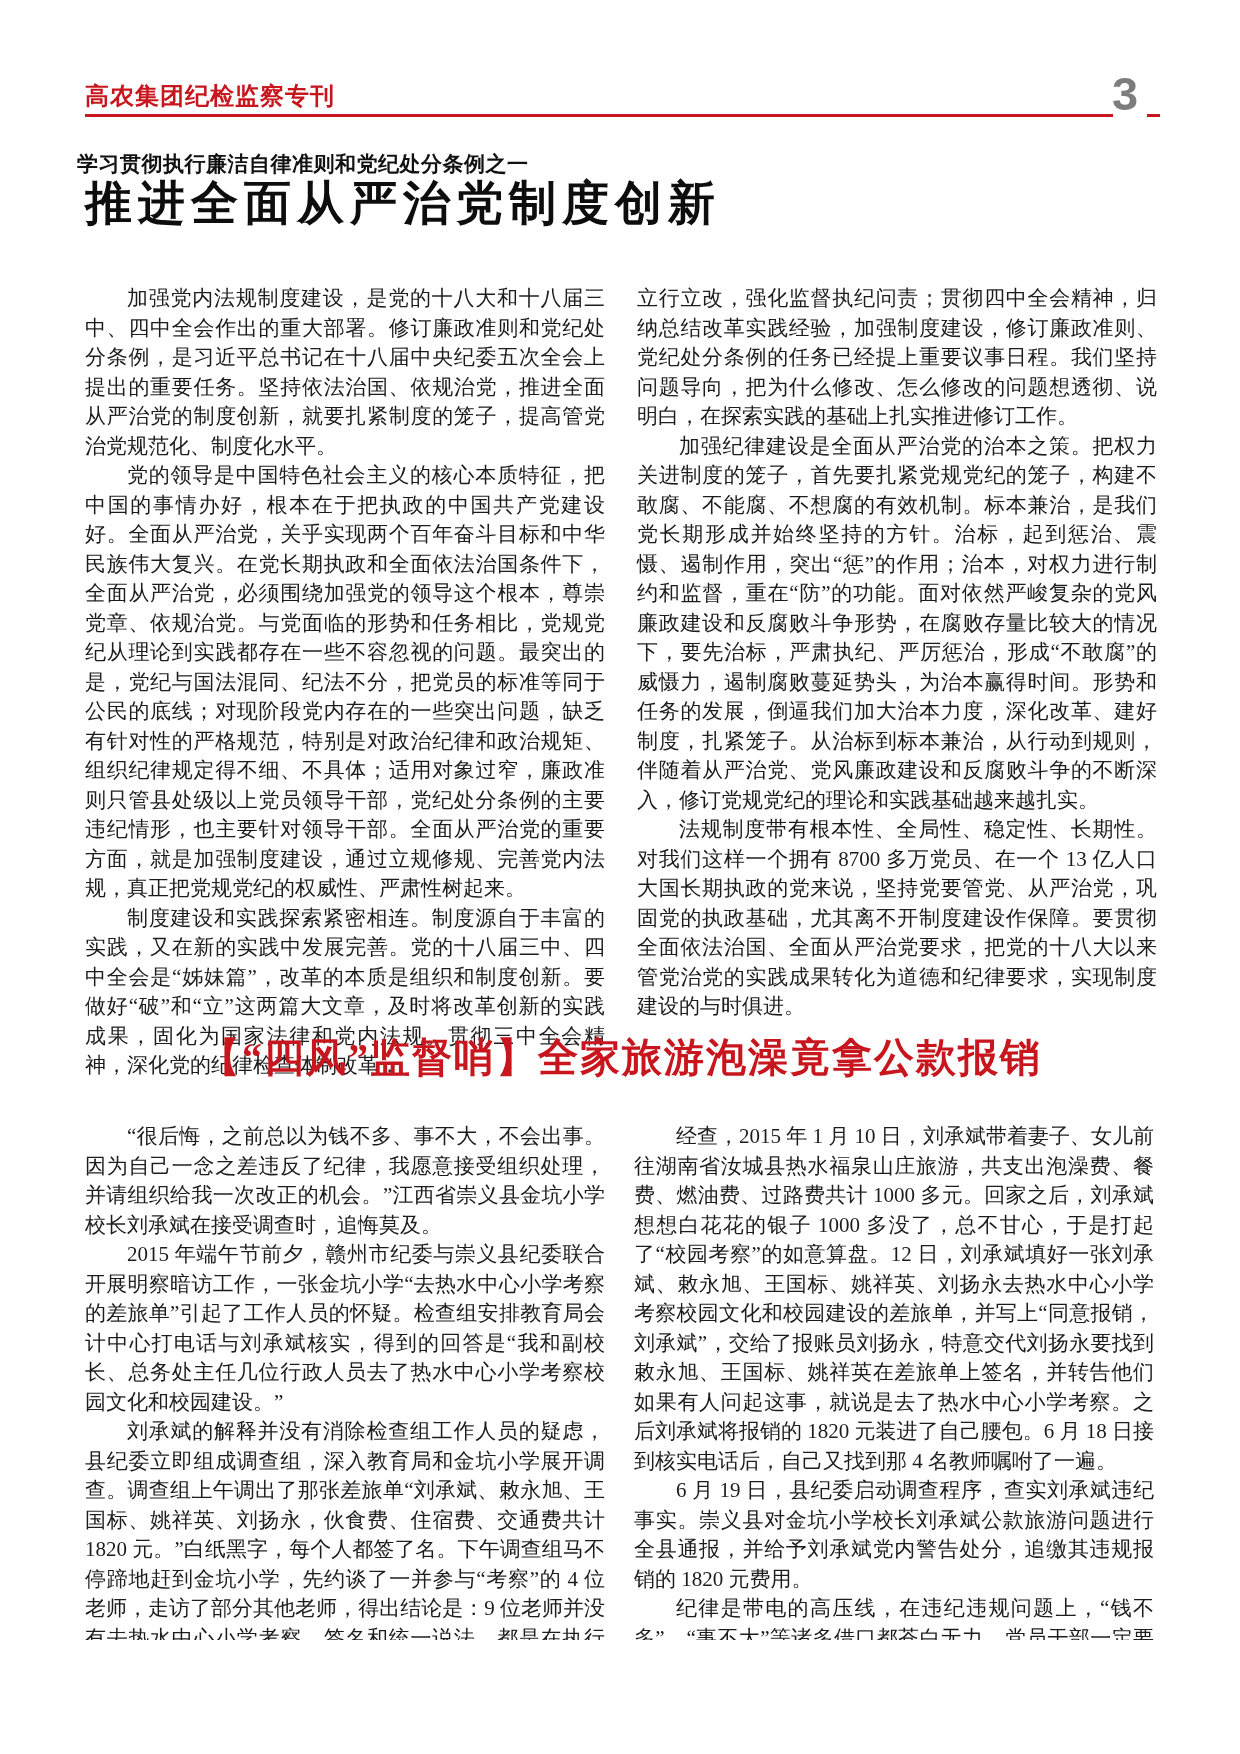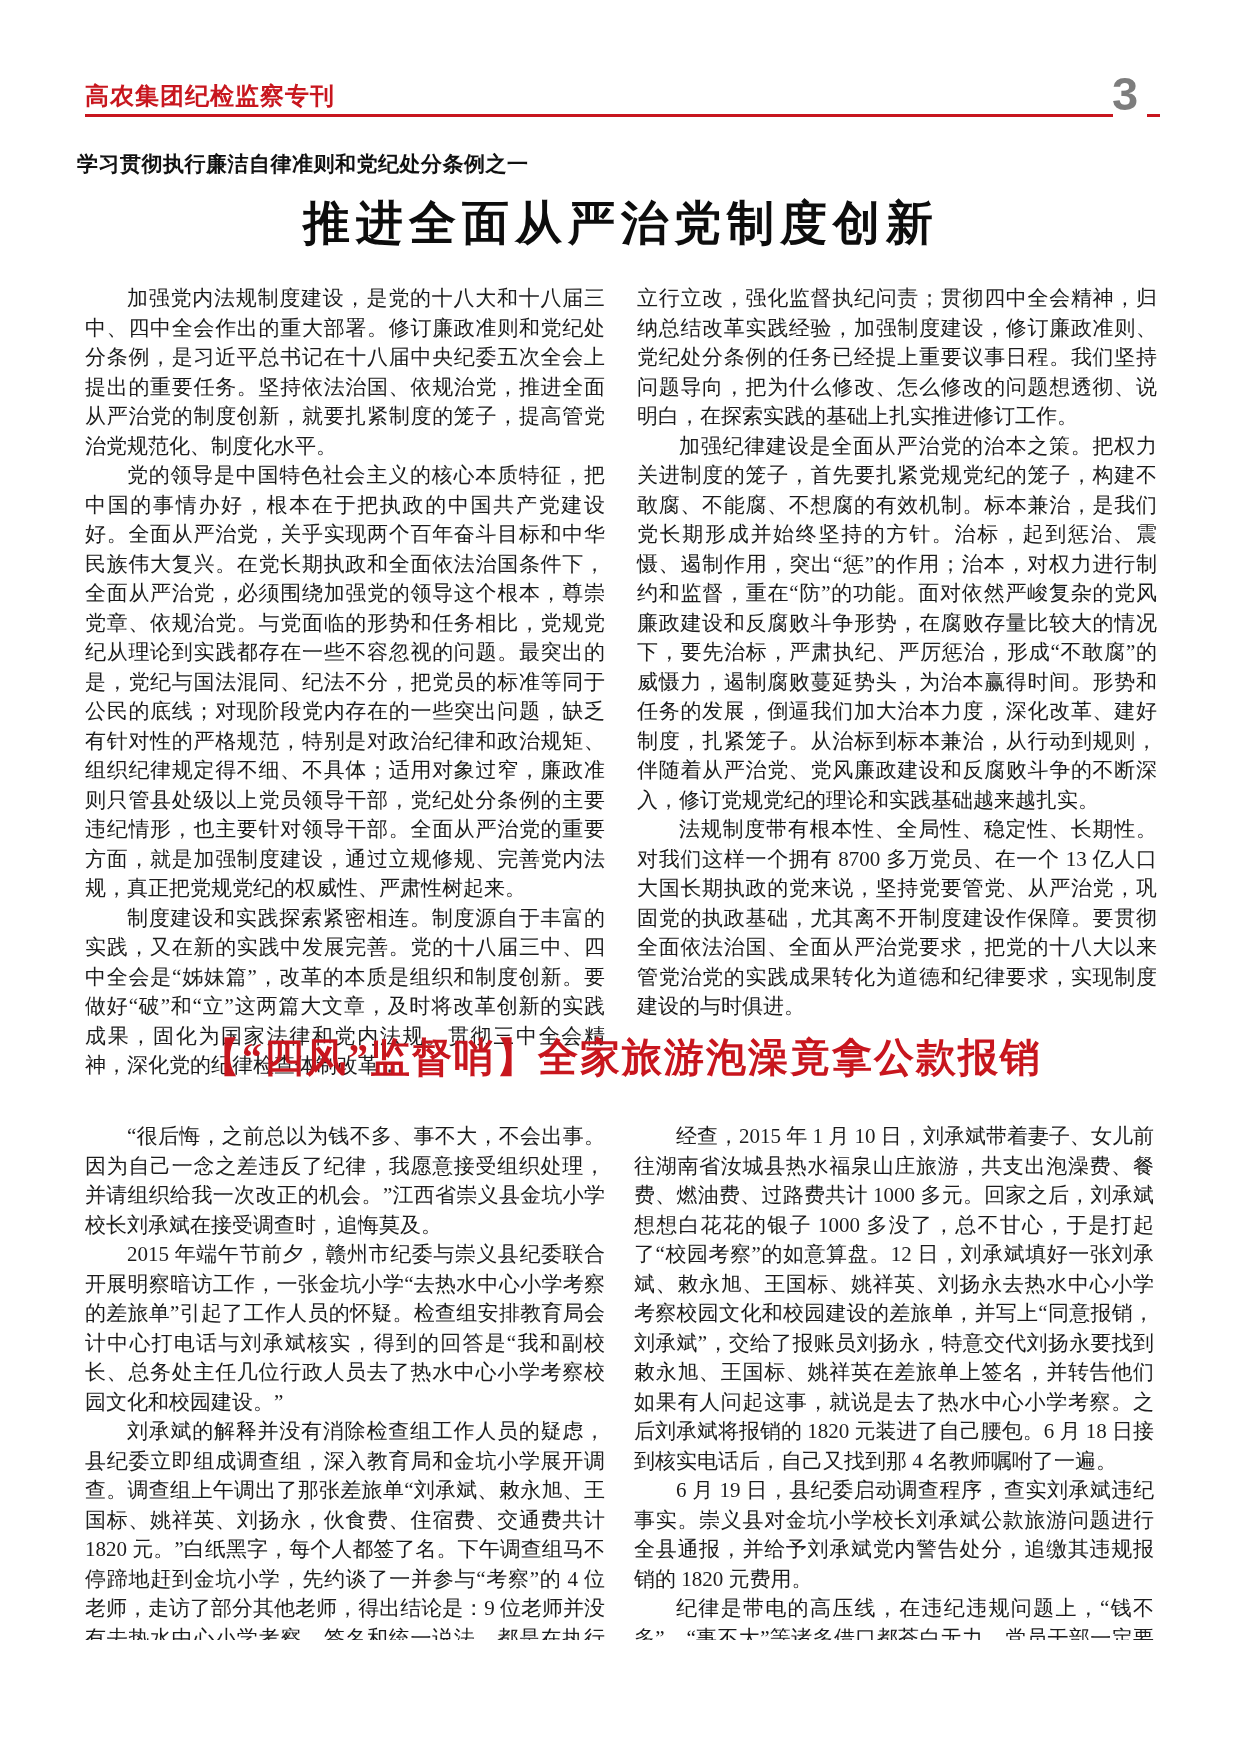--- a/index.html
+++ b/index.html
@@ -21,22 +21,22 @@
     font-family:"Liberation Sans","DejaVu Sans",sans-serif;
     font-weight:bold;font-size:47px;line-height:47px;color:#7d7d7d;
   }
   
   .kicker{
     position:absolute;left:77px;top:150px;
     font-family:"Liberation Sans","DejaVu Sans",sans-serif;
     font-weight:bold;font-size:21px;color:#111;letter-spacing:0.5px;white-space:nowrap;
   }
   .a1-title{
-    position:absolute;left:85px;top:196px;width:1072px;
-    text-align:center;
+    position:absolute;left:85px;top:176px;width:1072px;
+    text-align:left;
     font-family:"Liberation Sans","DejaVu Sans",sans-serif;
     font-weight:bold;font-size:47px;line-height:54px;letter-spacing:6px;color:#0d0d0d;
     white-space:nowrap;
   }
   .two-col{position:absolute;left:85px;width:1072px;display:flex;gap:32px;}
   .a1-body{top:284px;}
   .col{width:520px;}
   .col p{
     margin:0;font-size:21px;line-height:29.5px;color:#1c1c1c;
     text-align:justify;text-indent:2em;

